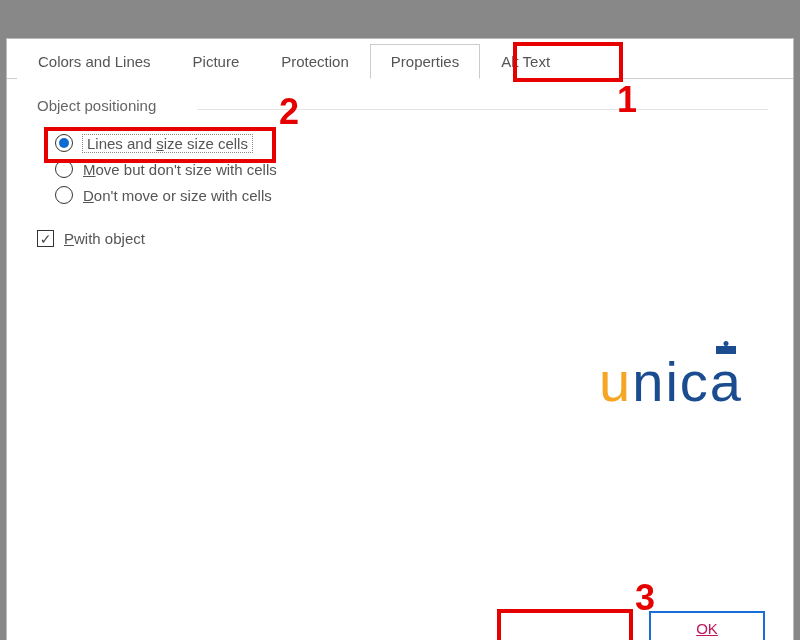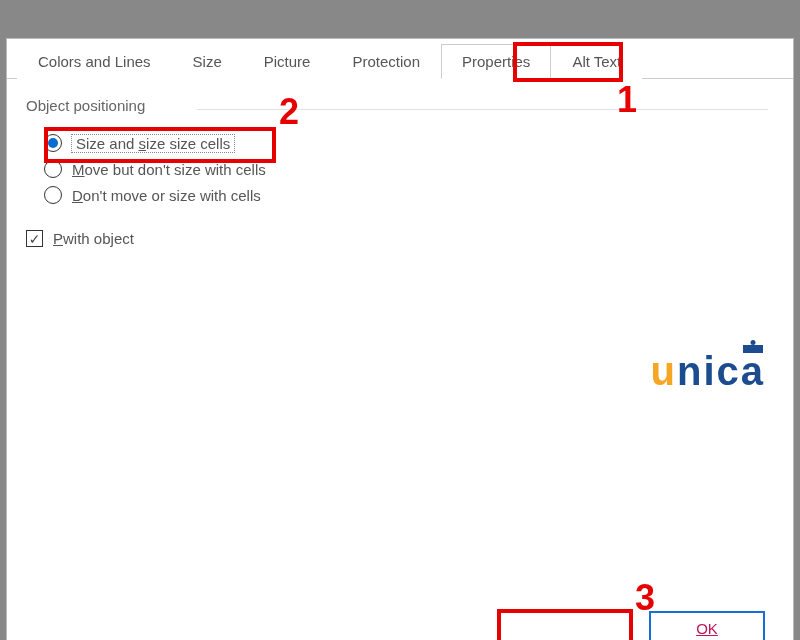--- a/index.html
+++ b/index.html
@@ -36,21 +36,21 @@
       position: relative;
       bottom: -1px;
       background: #fff;
     }
     .tab.active {
       border: 1px solid #ccc;
       border-bottom: 1px solid #fff;
     }
     .content {
       flex: 1;
-      padding: 18px 19px;
+      padding: 18px 30px;
       position: relative;
     }
     .section-label {
       color: #666;
       margin-bottom: 10px;
       display: inline-block;
     }
     .section-rule {
       position: absolute;
       left: 190px;
@@ -98,24 +98,24 @@
       border: 1.5px solid #333;
       margin-right: 10px;
       display: inline-flex;
       align-items: center;
       justify-content: center;
       font-size: 14px;
       line-height: 1;
     }
     .logo {
       position: absolute;
-      right: 28px;
+      right: 50px;
       top: 270px;
-      font-size: 40px;
-      font-weight: 700;
+      font-size: 56px;
+      font-weight: 400;
       letter-spacing: 2px;
       color: #1b4c8f;
     }
     .logo .u1 { color: #f5a623; }
     .logo .dot-a { position: relative; }
     .logo .cap {
       position: absolute;
       top: -4px; left: 50%;
       transform: translateX(-50%);
       width: 20px; height: 8px;
@@ -166,36 +166,35 @@
       pointer-events: none;
     }
   </style>
 </head>
 <body>
 
 <div class="dialog">
 
   <div class="tabs">
     <div class="tab">Colors and Lines</div>
-    <div class="tab">Size</div>
     <div class="tab">Picture</div>
     <div class="tab">Protection</div>
     <div class="tab active">Properties</div>
     <div class="tab">Alt Text</div>
   </div>
 
   <div class="content">
     <span class="section-label">Object positioning</span>
     <div class="section-rule"></div>
 
     <div class="radio-group">
 
       <div class="radio-row selected">
         <span class="radio-circle checked"></span>
-        <span class="radio-label"><span>Size and </span><span class="u">s</span><span>ize size cells</span></span>
+        <span class="radio-label"><span>Lines and </span><span class="u">s</span><span>ize size cells</span></span>
       </div>
 
       <div class="radio-row">
         <span class="radio-circle"></span>
         <span class="radio-label"><span class="u">M</span><span>ove but don't size with cells</span></span>
       </div>
 
       <div class="radio-row">
         <span class="radio-circle"></span>
         <span class="radio-label"><span class="u">D</span><span>on't move or size with cells</span></span>

